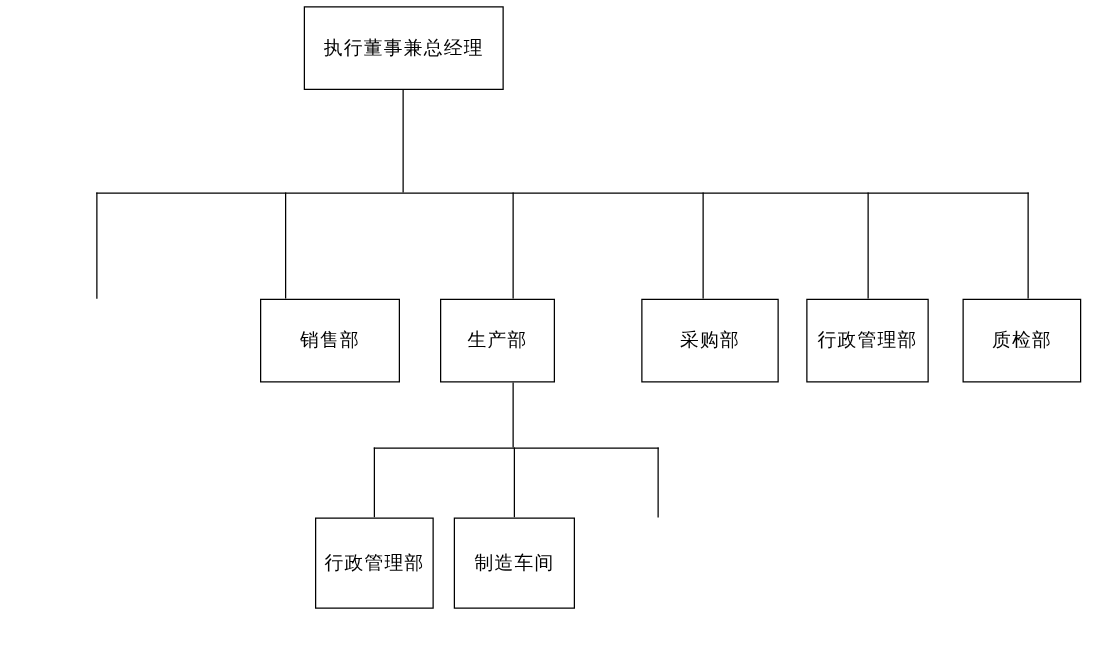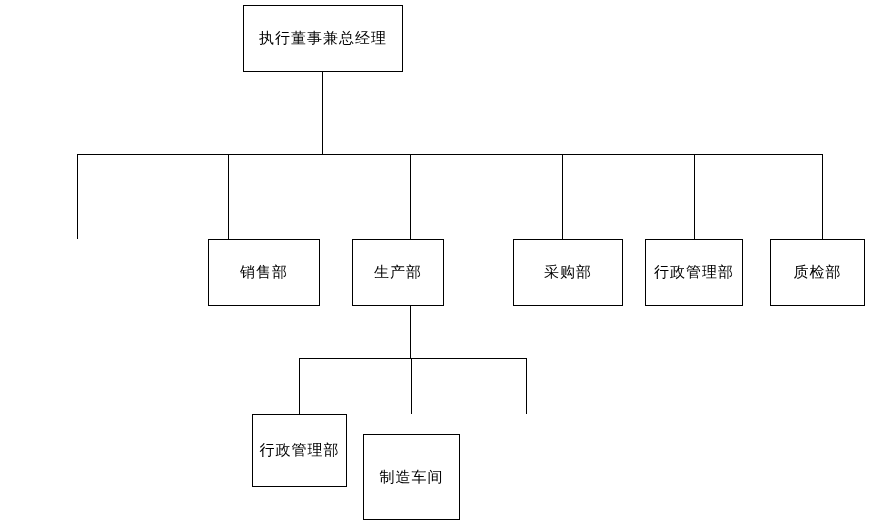--- a/index.html
+++ b/index.html
@@ -73,17 +73,17 @@
   <div class="line v" style="left:410px; top:306px; height:52px;"></div>
   <div class="line h" style="left:299px; top:358px; width:228px;"></div>
 
   <div class="line v" style="left:299px; top:358px; height:56px;"></div>
   <div class="line v" style="left:411px; top:358px; height:56px;"></div>
   <div class="line v" style="left:526px; top:358px; height:56px;"></div>
 
   <div class="node" style="left:252px; top:414px; width:95px; height:73px;">
     <span>行政管理部</span>
   </div>
-  <div class="node" style="left:363px; top:414px; width:97px; height:86px;margin-top:20px;">
+  <div class="node" style="left:363px; top:414px; width:97px; height:73px;">
     <span>制造车间</span>
   </div>
 
 </div>
 
 </body></html>

